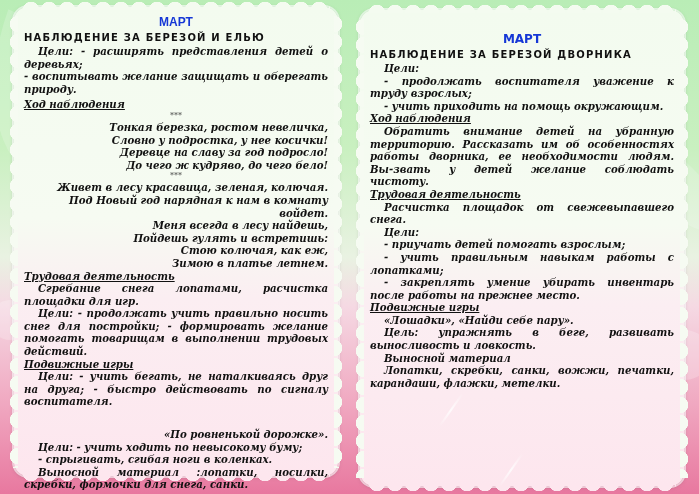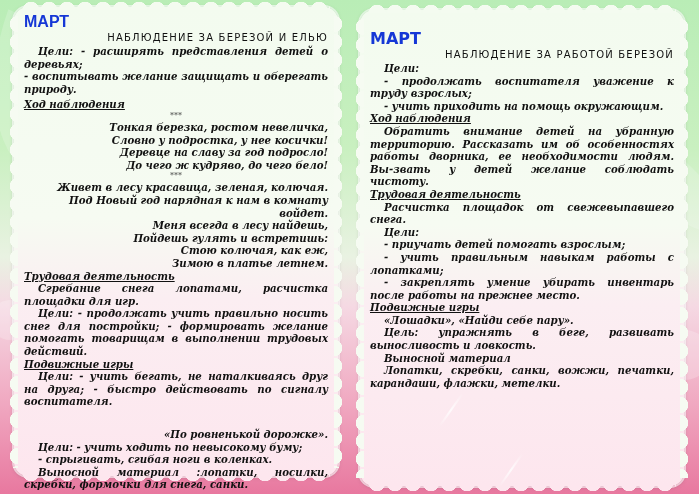--- a/index.html
+++ b/index.html
@@ -37,25 +37,25 @@
     background-image: radial-gradient(circle at 10px 9px, #f6fbf2 8px, transparent 8.5px); }
   .scallop-right { right: -6px;
     background-image: radial-gradient(circle at 0px 9px, #f6fbf2 8px, transparent 8.5px); }
 
   .content {
     position: absolute; inset: 6px 10px 6px 10px;
     font-size: 10.2px; line-height: 12.6px; color: #111;
     font-style: italic; font-weight: bold;
   }
   .month {
-    text-align: left; font-family: "Liberation Sans", sans-serif; font-style: normal;
-    font-weight: bold; color: #1537d6; font-size: 16px; line-height: 18px;
+    text-align: center; font-family: "Liberation Sans", sans-serif; font-style: normal;
+    font-weight: bold; color: #1537d6; font-size: 12px; line-height: 18px;
   }
   .heading {
-    text-align: right; font-style: normal; font-weight: normal;
+    text-align: left; font-style: normal; font-weight: bold;
     font-family: "DejaVu Sans", sans-serif; font-size: 10px; letter-spacing: 1.2px;
     line-height: 13px; margin-bottom: 1px;
   }
   .p { text-align: justify; text-indent: 14px; margin: 0; }
   .p.noind { text-indent: 0; }
   .center { text-align: right; margin: 0; }
   .sub { text-align: left; text-decoration: underline; margin: 0; }
   .stars { text-align: center; font-style: normal; font-weight: normal; font-size: 8px; line-height: 10px; color: #333; }
   .spark { position: absolute; width: 2px; height: 40px; background: linear-gradient(180deg, transparent, #fff, transparent); transform: rotate(35deg); opacity: .8; }
 </style>
@@ -102,21 +102,21 @@
   </div>
 </div>
 
 <div class="panel" style="left:360px;top:10px;width:324px;height:476px;">
   <div class="scallop-top"></div>
   <div class="scallop-bottom"></div>
   <div class="scallop-left"></div>
   <div class="scallop-right"></div>
   <div class="content" style="top:20px;">
     <div class="month" style="font-family:'DejaVu Sans',sans-serif;">МАРТ</div>
-    <div class="heading">НАБЛЮДЕНИЕ ЗА РАБОТОЙ БЕРЕЗОЙ</div>
+    <div class="heading">НАБЛЮДЕНИЕ ЗА БЕРЕЗОЙ ДВОРНИКА</div>
     <p class="p">Цели:</p>
     <p class="p">- продолжать воспитателя уважение к труду взрослых;</p>
     <p class="p">- учить приходить на помощь окружающим.</p>
     <p class="sub">Ход наблюдения</p>
     <p class="p">Обратить внимание детей на убранную территорию. Рассказать им об особенностях работы дворника, ее необходимости людям. Вы-звать у детей желание соблюдать чистоту.</p>
     <p class="sub">Трудовая деятельность</p>
     <p class="p">Расчистка площадок от свежевыпавшего снега.</p>
     <p class="p">Цели:</p>
     <p class="p">- приучать детей помогать взрослым;</p>
     <p class="p">- учить правильным навыкам работы с лопатками;</p>

